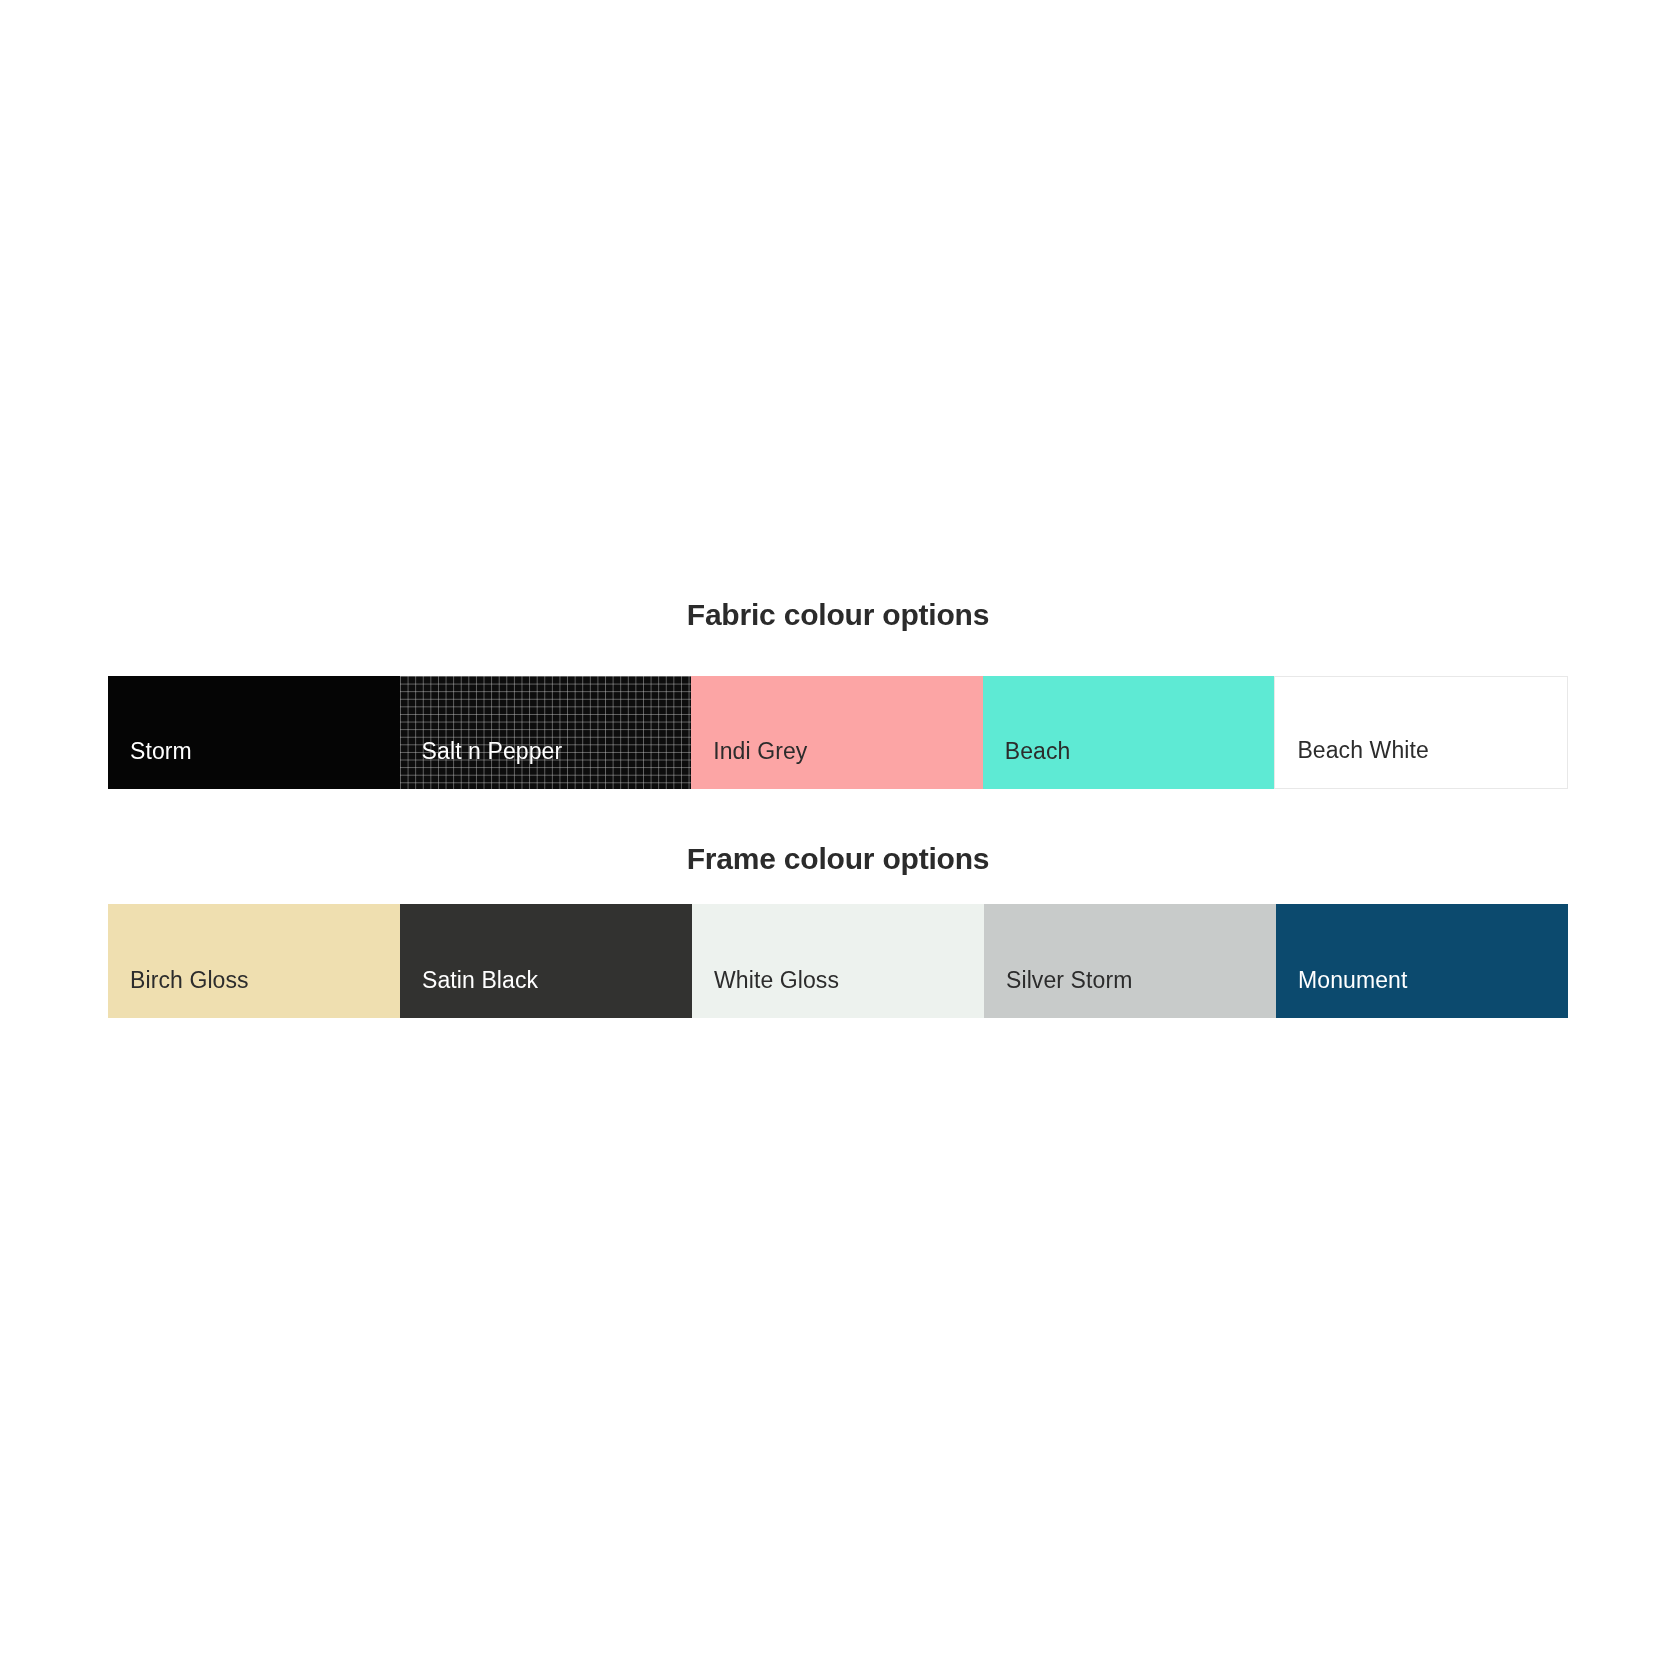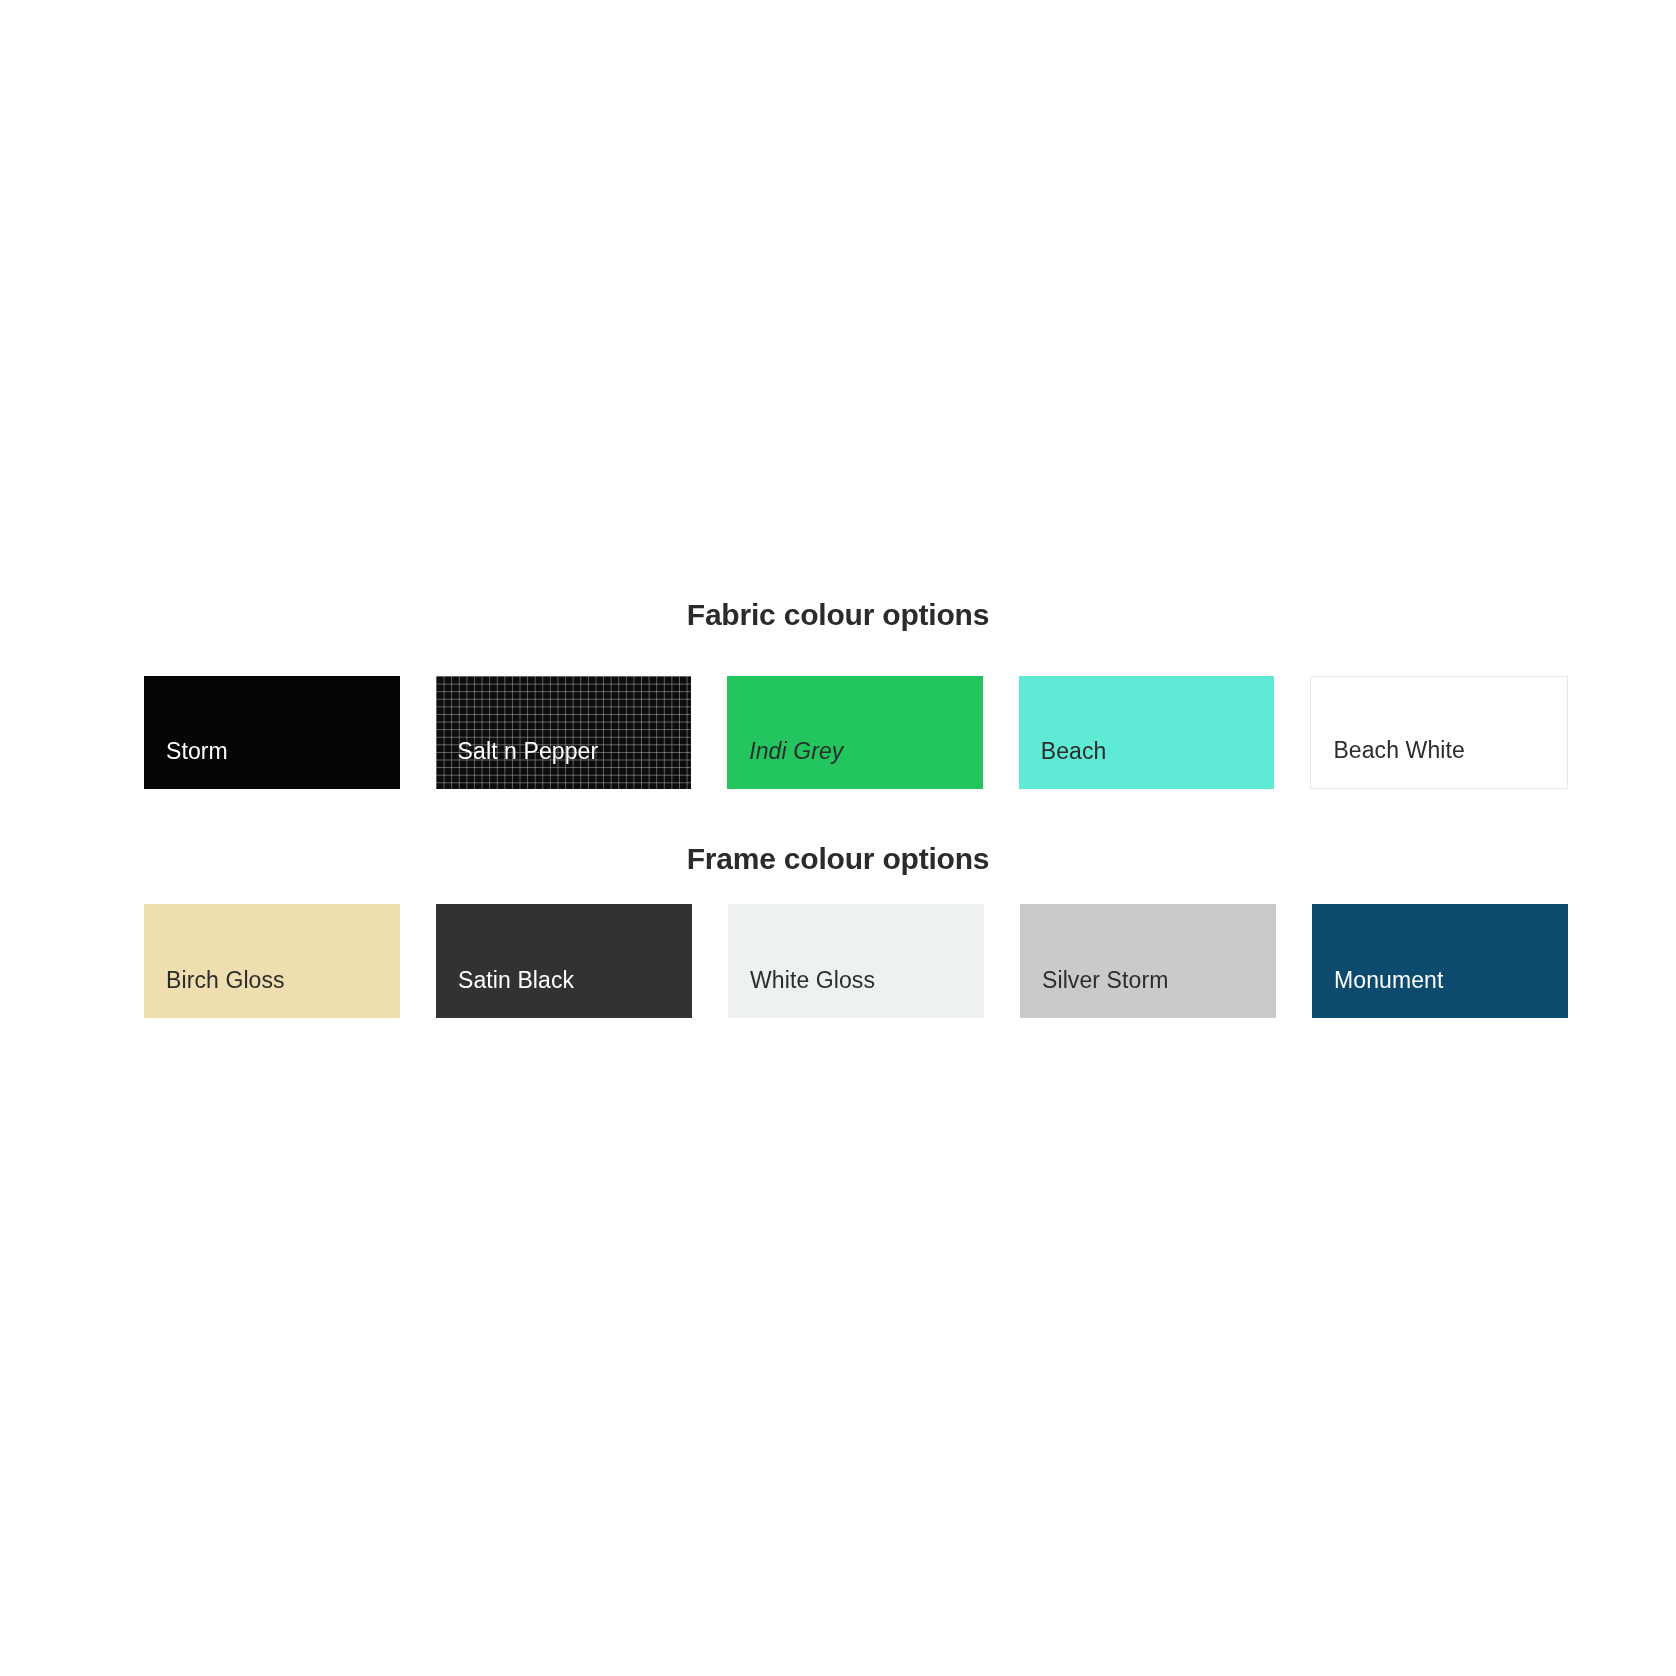--- a/index.html
+++ b/index.html
@@ -46,21 +46,20 @@
   }
   #fabric-row { top: 676px; height: 113px; }
   #frame-row  { top: 904px; height: 114px; }
 
   .swatch {
     position: relative;
     flex: 1 1 0;
     height: 100%;
     box-sizing: border-box;
     overflow: hidden;
-    margin-left: 36px;
   }
 
   .swatch-label {
     position: absolute;
     left: 22px;
     bottom: 24px;
     font-size: 23px;
     font-weight: 400;
     letter-spacing: 0.1px;
     white-space: nowrap;
@@ -99,21 +98,21 @@
     <div class="swatch" style="background: rgb(5, 5, 5);">
 
       <span class="swatch-label label-light">Storm</span>
     </div>
 
     <div class="swatch" style="background: rgb(13, 13, 13);">
       <div class="mesh" style="display: block;"></div>
       <span class="swatch-label label-light">Salt n Pepper</span>
     </div>
 
-    <div class="swatch" style="background: #22c55e; font-style: italic;">
+    <div class="swatch" style="background: #fca5a5;">
 
       <span class="swatch-label label-dark">Indi Grey</span>
     </div>
 
     <div class="swatch" style="background: #5eead4;">
 
       <span class="swatch-label label-dark">Beach</span>
     </div>
 
     <div class="swatch bordered" style="background: rgb(255, 255, 255);">

